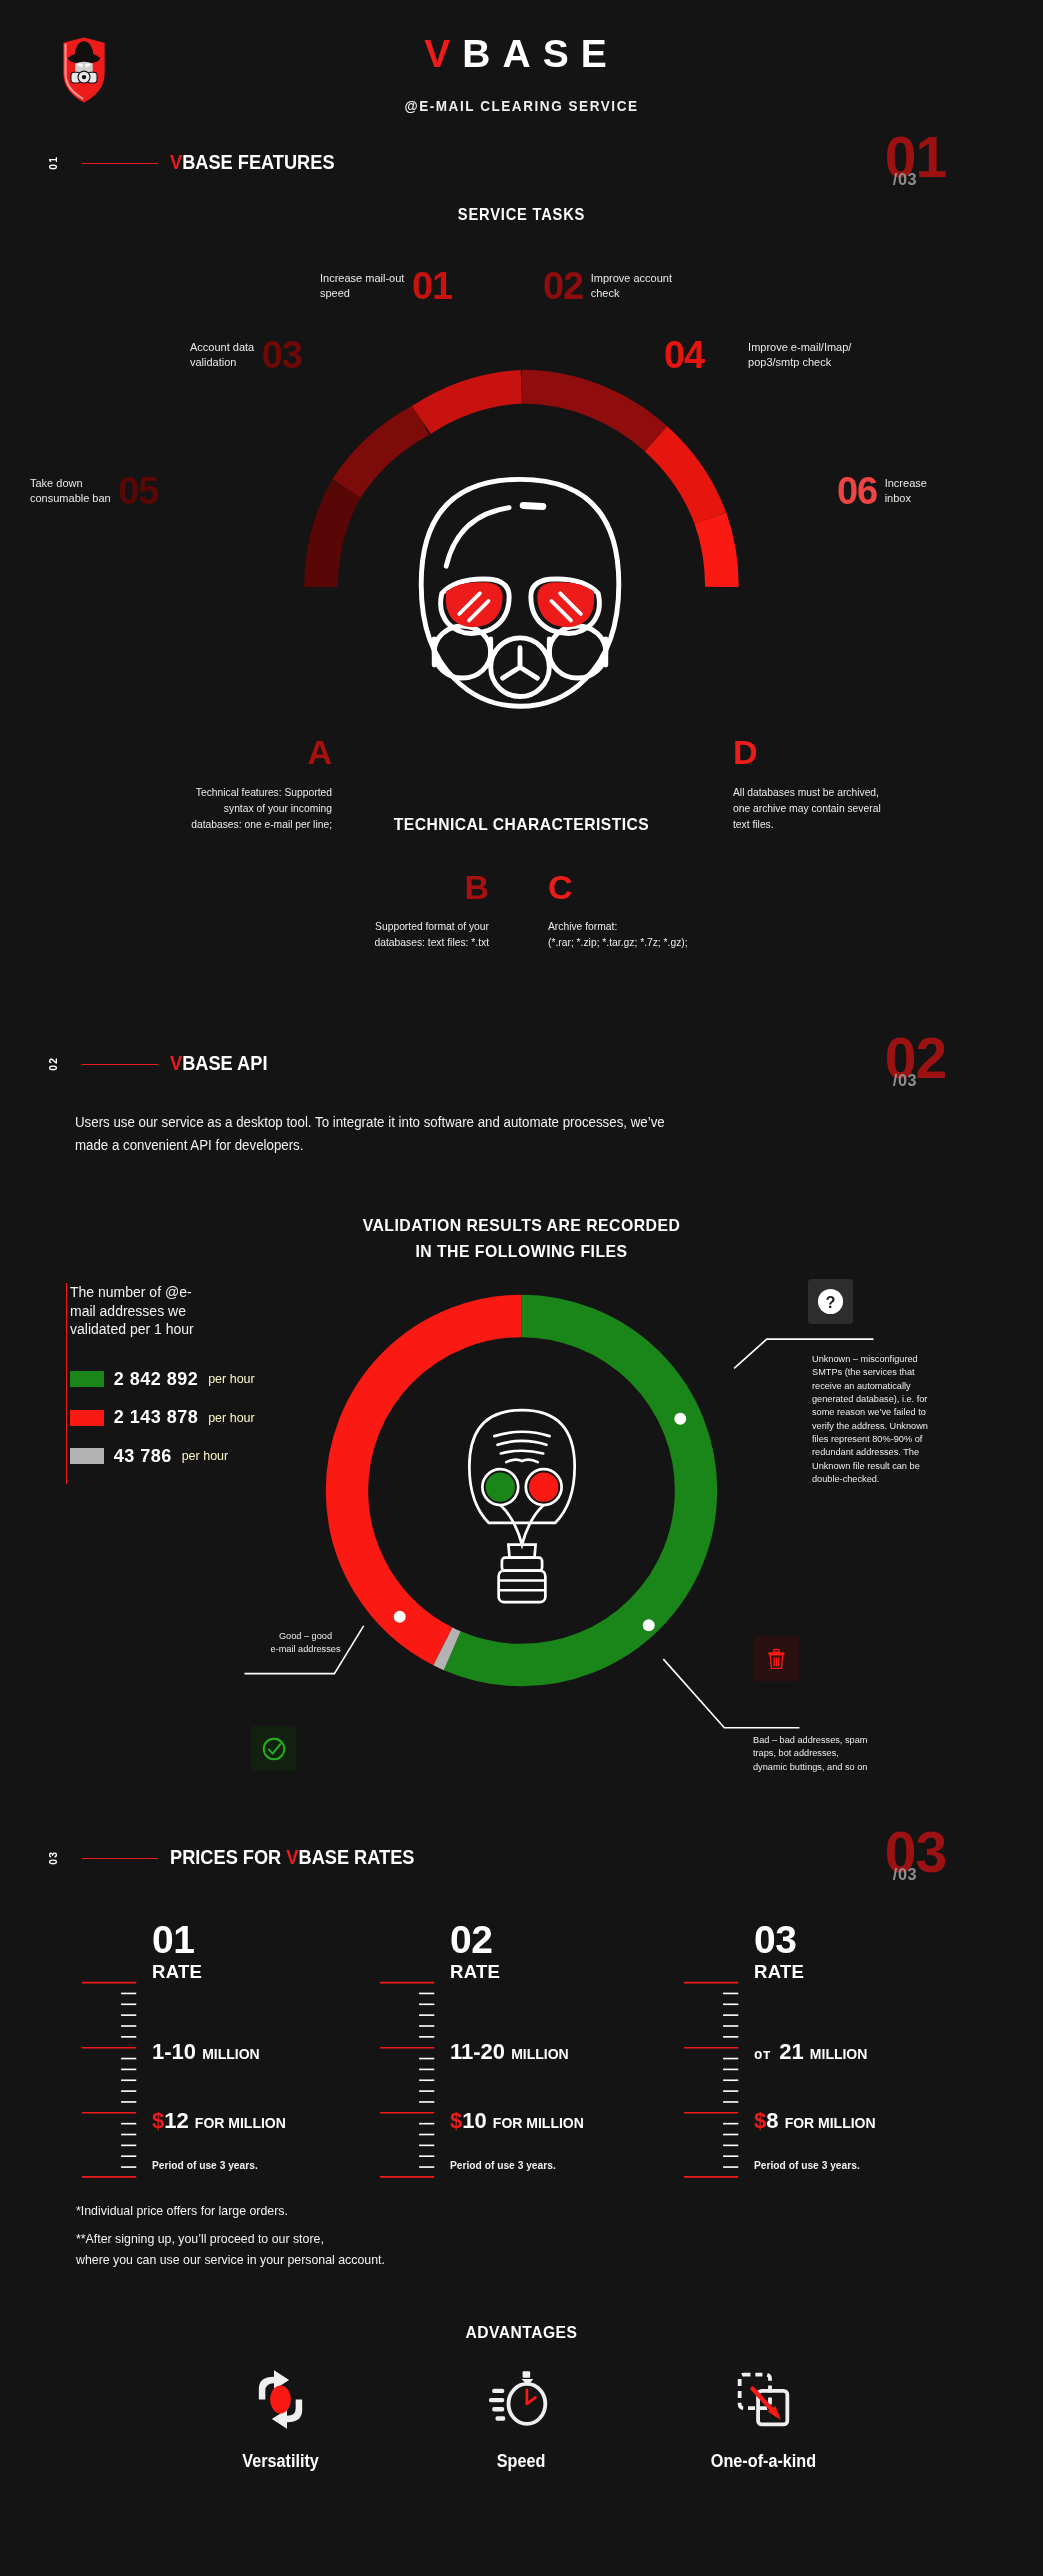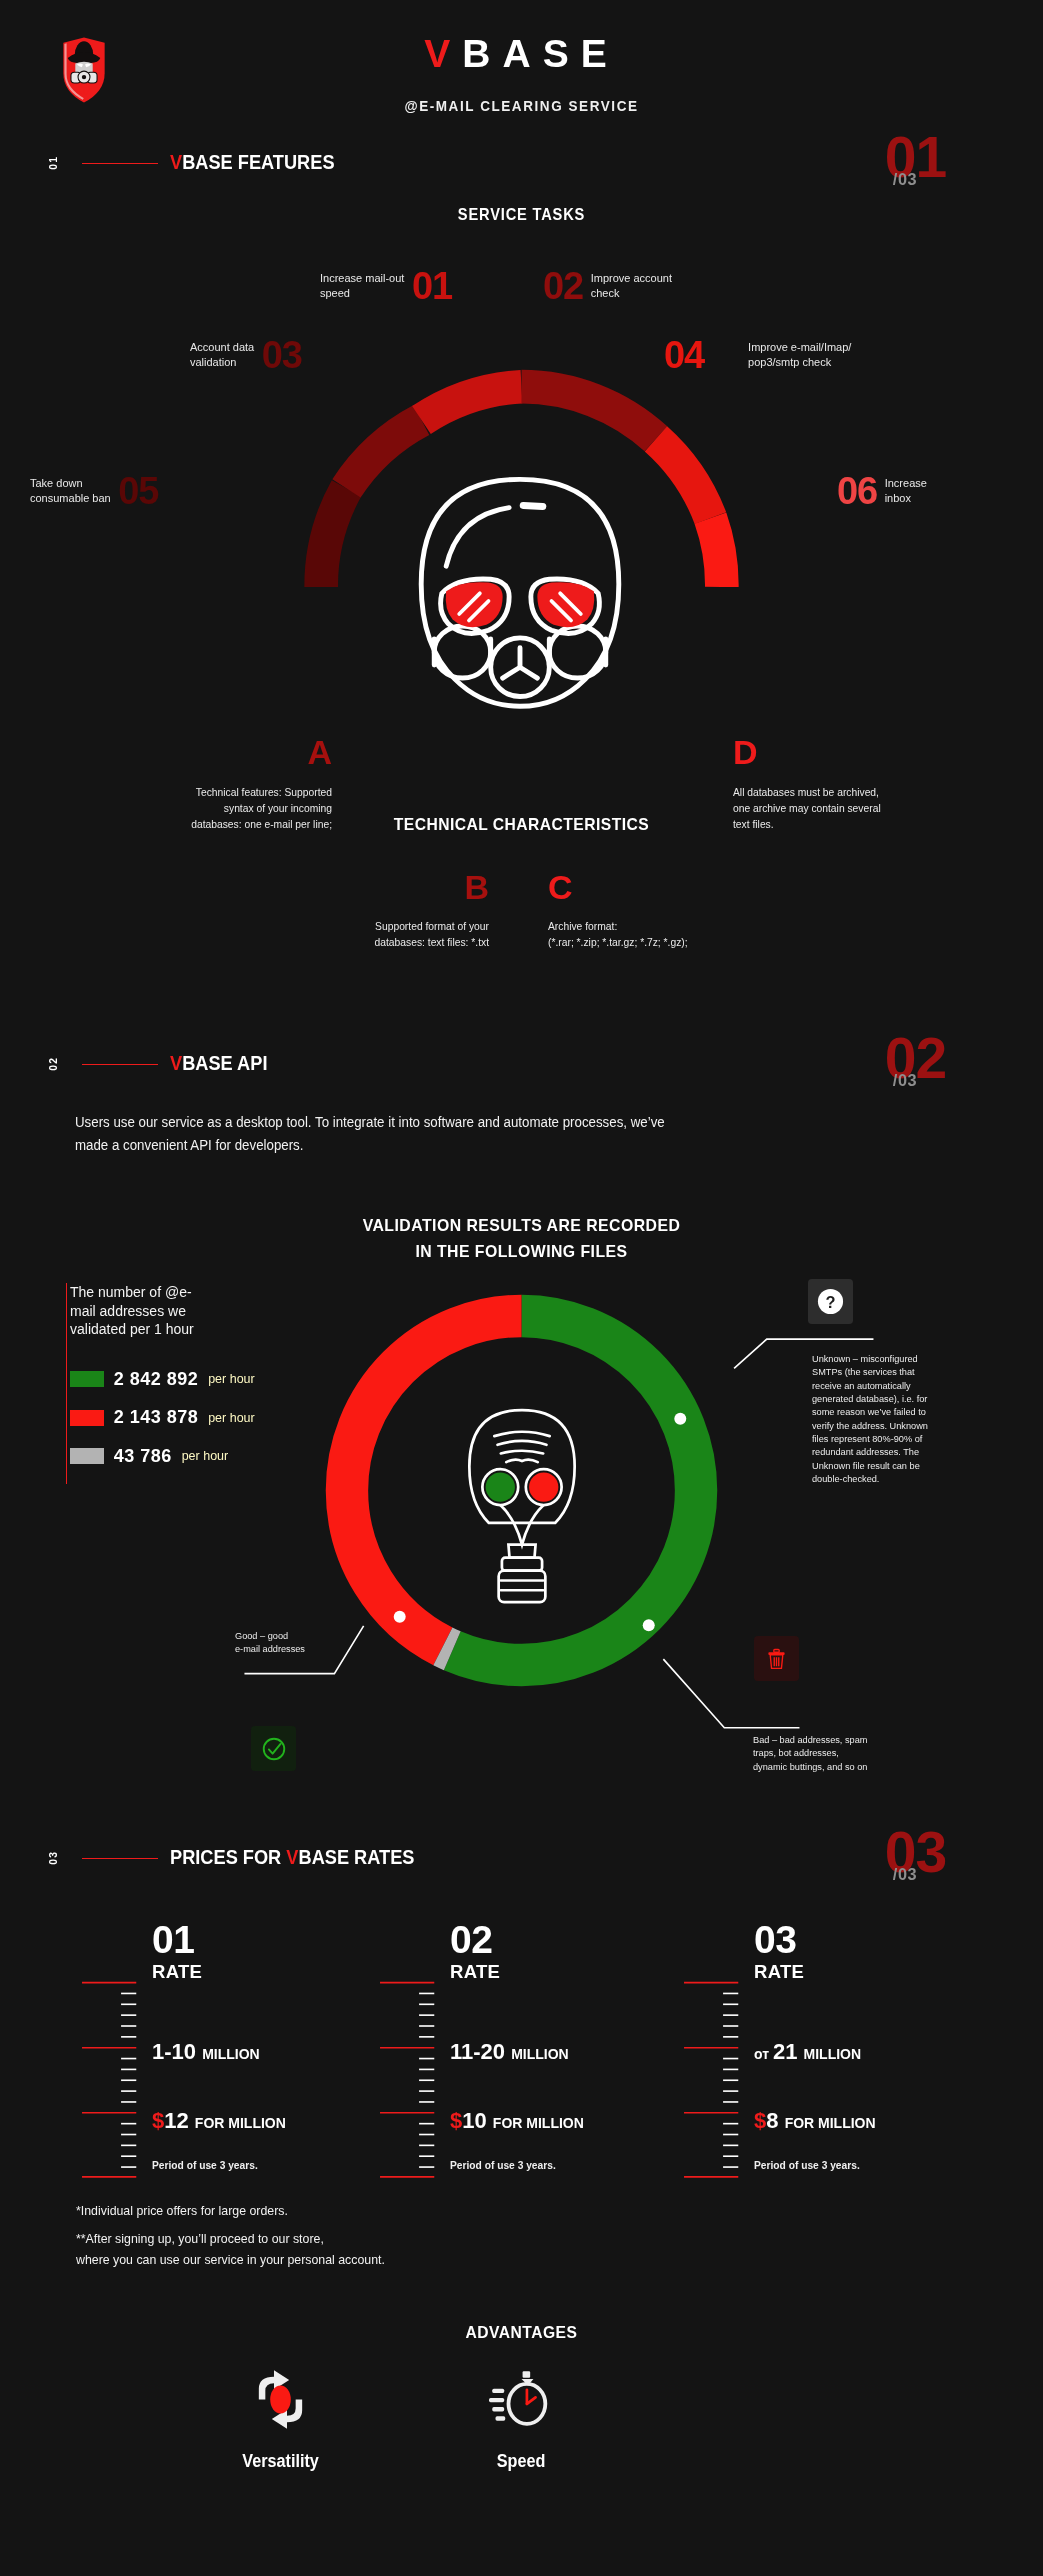--- a/index.html
+++ b/index.html
@@ -187,21 +187,21 @@
   }
   .rate-word {
     position: absolute; left: 70px; top: 37px;
     font-size: 18.5px; font-weight: 700; letter-spacing: 0.3px;
   }
   .rate-vol {
     position: absolute; left: 70px; top: 115px;
     font-size: 22px; font-weight: 700; white-space: nowrap;
   }
   .rate-vol .unit { font-size: 14px; font-weight: 700; }
-  .rate-vol .ot { font-size: 14px; font-weight: 700; }
+  .rate-vol .ot { font-size: 14px; font-weight: 700; font-family: Liberation Mono, monospace; }
   .rate-price {
     position: absolute; left: 70px; top: 184px;
     font-size: 22px; font-weight: 700; white-space: nowrap;
   }
   .rate-price .cur { color: #ee1b1b; }
   .rate-price .unit { font-size: 14px; font-weight: 700; }
   .rate-period {
     position: absolute; left: 70px; top: 235px;
     font-size: 11px; font-weight: 700; color: #f0f0f0;
     transform: scaleX(0.93); transform-origin: left top;
@@ -456,21 +456,21 @@
 SMTPs (the services that
 receive an automatically
 generated database), i.e. for
 some reason we’ve failed to
 verify the address. Unknown
 files represent 80%-90% of
 redundant addresses. The
 Unknown file result can be
 double-checked.</div>
 
-  <div class="callout" style="left:235px; top:1630px; width:141px; ">Good – good
+  <div class="callout" style="left:235px; top:1630px; width:141px; text-align:center;">Good – good
 e-mail addresses</div>
   <svg style="position:absolute; left:243px; top:1614px;" width="147" height="65" viewBox="0 0 270 120">
     <polyline points="2,110 168,110 222,22" fill="none" stroke="#ffffff" stroke-width="3"></polyline>
   </svg>
   <div class="icon-tile tile-ok" style="left:251px; top:1726px;">
     <svg viewBox="0 0 60 60" width="28" height="28">
       <circle cx="30" cy="30" r="22" fill="none" stroke="#22b31d" stroke-width="4"></circle>
       <polyline points="19,31 27,40 44,19" fill="none" stroke="#22b31d" stroke-width="4" stroke-linecap="round" stroke-linejoin="round"></polyline>
     </svg>
   </div>
@@ -628,15 +628,26 @@
           <rect x="6" y="40" width="22" height="8" rx="3"></rect>
           <rect x="0" y="57" width="28" height="8" rx="3"></rect>
           <rect x="6" y="74" width="22" height="8" rx="3"></rect>
           <rect x="12" y="91" width="18" height="8" rx="3"></rect>
         </g>
       </svg>
     </div>
     <div class="adv-label">Speed</div>
   </div>
 
+  <div class="adv-item" style="left:671px;">
+    <div class="adv-icon">
+      <svg viewBox="0 0 120 120" width="65" height="65">
+        <rect x="16" y="14" width="56" height="62" rx="7" fill="none" stroke="#efefef" stroke-width="7" stroke-dasharray="13 9"></rect>
+        <rect x="50" y="44" width="54" height="62" rx="7" fill="none" stroke="#efefef" stroke-width="7"></rect>
+        <line x1="40" y1="40" x2="84" y2="88" stroke="#fa1a13" stroke-width="8" stroke-linecap="round"></line>
+        <path d="M92 98 L68 82 L82 72 Z" fill="#fa1a13"></path>
+      </svg>
+    </div>
+    <div class="adv-label">One-of-a-kind</div>
+  </div>
 
 </div>
 
 
 </body></html>

